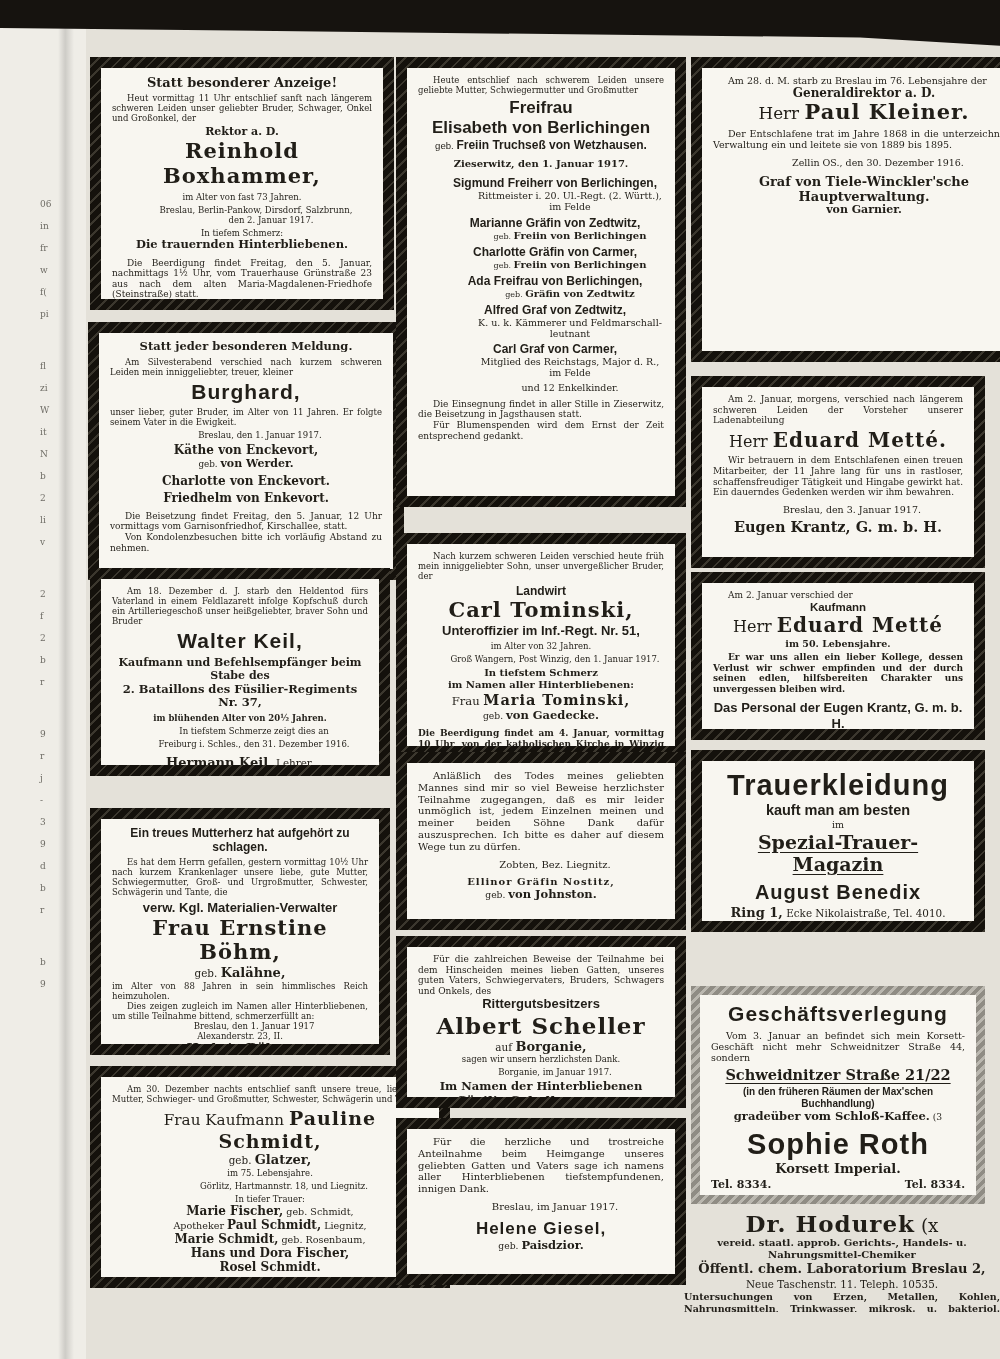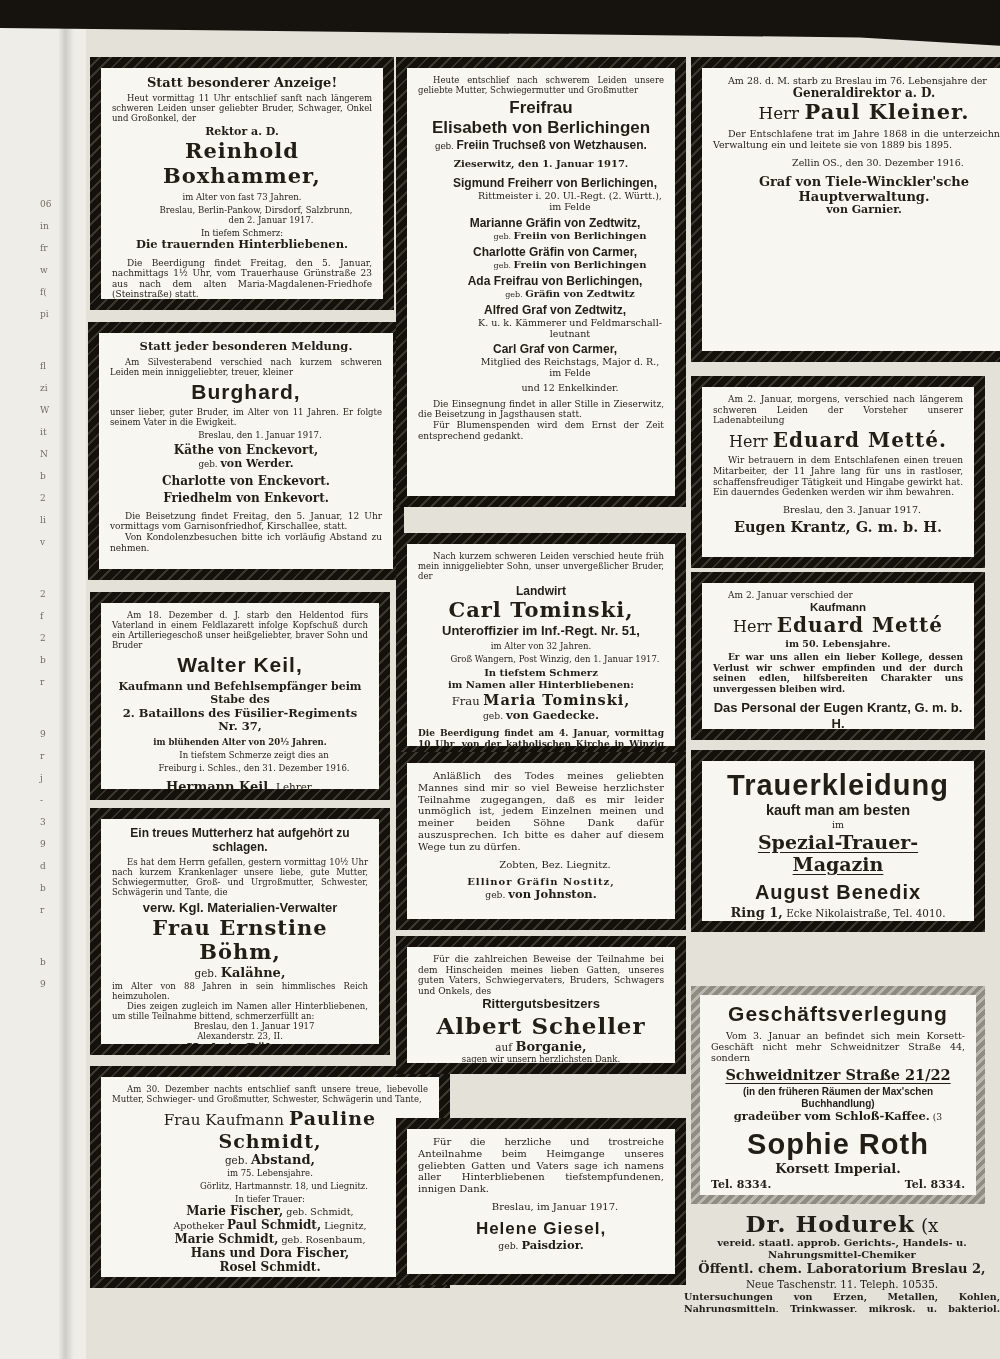--- a/index.html
+++ b/index.html
@@ -108,21 +108,21 @@
       <div class="ln c b s28 fat sans sp"><span class="main">Burghard,</span></div>
       <div class="ln jn sp"><span class="main">unser lieber, guter Bruder, im Alter von 11 Jahren. Er folgte seinem Vater in die Ewigkeit.</span></div>
       <div class="ln l pl sp"><span class="main">Breslau, den 1. Januar 1917.</span></div>
       <div class="ln c b s15 sp"><span class="main">Käthe von Enckevort,</span></div>
       <div class="ln c b s13"><span class="pre">geb. </span><span class="main">von Werder.</span></div>
       <div class="ln c b s15 sp"><span class="main">Charlotte von Enckevort.</span></div>
       <div class="ln c b s15 sp"><span class="main">Friedhelm von Enkevort.</span></div>
       <div class="ln j sp2 s10"><span class="main">Die Beisetzung findet Freitag, den 5. Januar, 12 Uhr vormittags vom Garnisonfriedhof, Kirschallee, statt.</span></div>
       <div class="ln j s10"><span class="main">Von Kondolenzbesuchen bitte ich vorläufig Abstand zu nehmen.</span></div>
     </div>
-  <div class="notice" style="left:90px;top:592px;width:300px;height:208px;">
+  <div class="notice" style="left:90px;top:568px;width:300px;height:208px;">
       <div class="ln j"><span class="main">Am 18. Dezember d. J. starb den Heldentod fürs Vaterland in einem Feldlazarett infolge Kopfschuß durch ein Artilleriegeschoß unser heißgeliebter, braver Sohn und Bruder</span></div>
       <div class="ln c b s28 fat sans sp"><span class="main">Walter Keil,</span></div>
       <div class="ln c b s13 sp"><span class="main">Kaufmann und Befehlsempfänger beim Stabe des</span></div>
       <div class="ln c b s14"><span class="main">2. Bataillons des Füsilier-Regiments Nr. 37,</span></div>
       <div class="ln l b sp"><span class="main">im blühenden Alter von 20½ Jahren.</span></div>
       <div class="ln l pl sp"><span class="main">In tiefstem Schmerze zeigt dies an</span></div>
       <div class="ln l pl sp"><span class="main">Freiburg i. Schles., den 31. Dezember 1916.</span></div>
       <div class="ln c b s16 sp2"><span class="main">Hermann Keil,</span><span class="post"> Lehrer.</span></div>
     </div>
   <div class="notice" style="left:90px;top:808px;width:300px;height:247px;">
@@ -133,21 +133,21 @@
       <div class="ln c b s16"><span class="pre">geb. </span><span class="main">Kalähne,</span></div>
       <div class="ln jn"><span class="main">im Alter von 88 Jahren in sein himmlisches Reich heimzuholen.</span></div>
       <div class="ln j"><span class="main">Dies zeigen zugleich im Namen aller Hinterbliebenen, um stille Teilnahme bittend, schmerzerfüllt an:</span></div>
       <div class="ln l pl"><span class="main">Breslau, den 1. Januar 1917</span></div>
       <div class="ln l"><span class="main">Alexanderstr. 23, II.</span></div>
       <div class="ln c b s16"><span class="main">Hedwig Böhm,</span></div>
     </div>
   <div class="notice" style="left:90px;top:1066px;width:360px;height:222px;">
       <div class="ln j"><span class="main">Am 30. Dezember nachts entschlief sanft unsere treue, liebevolle Mutter, Schwieger- und Großmutter, Schwester, Schwägerin und Tante,</span></div>
       <div class="ln c b s24 fat sp"><span class="pre">Frau Kaufmann </span><span class="main">Pauline Schmidt,</span></div>
-      <div class="ln c b s16"><span class="pre">geb. </span><span class="main">Abstand,</span></div>
+      <div class="ln c b s16"><span class="pre">geb. </span><span class="main">Glatzer,</span></div>
       <div class="ln l"><span class="main">im 75. Lebensjahre.</span></div>
       <div class="ln l pl sp"><span class="main">Görlitz, Hartmannstr. 18, und Liegnitz.</span></div>
       <div class="ln c sp"><span class="main">In tiefer Trauer:</span></div>
       <div class="ln c b s15"><span class="main">Marie Fischer,</span><span class="post"> geb. Schmidt,</span></div>
       <div class="ln c b s15"><span class="pre">Apotheker </span><span class="main">Paul Schmidt,</span><span class="post"> Liegnitz,</span></div>
       <div class="ln c b s15"><span class="main">Marie Schmidt,</span><span class="post"> geb. Rosenbaum,</span></div>
       <div class="ln c b s15"><span class="main">Hans und Dora Fischer,</span></div>
       <div class="ln c b s15"><span class="main">Rosel Schmidt.</span></div>
     </div>
 
@@ -188,21 +188,21 @@
       <div class="ln c b s18 fat"><span class="pre">Frau </span><span class="main">Maria Tominski,</span></div>
       <div class="ln c b s14"><span class="pre">geb. </span><span class="main">von Gaedecke.</span></div>
       <div class="ln jn b sp2 s10"><span class="main">Die Beerdigung findet am 4. Januar, vormittag 10 Uhr, von der katholischen Kirche in Winzig aus statt.</span></div>
     </div>
   <div class="notice" style="left:396px;top:752px;width:290px;height:178px;">
       <div class="ln j s12"><span class="main">Anläßlich des Todes meines geliebten Mannes sind mir so viel Beweise herzlichster Teilnahme zugegangen, daß es mir leider unmöglich ist, jedem Einzelnen meinen und meiner beiden Söhne Dank dafür auszusprechen.  Ich bitte es daher auf diesem Wege tun zu dürfen.</span></div>
       <div class="ln l pl sp2 s12"><span class="main">Zobten, Bez. Liegnitz.</span></div>
       <div class="ln c b s20 fat sp2"><span class="main">Ellinor Gräfin Nostitz,</span></div>
       <div class="ln c b s14"><span class="pre">geb. </span><span class="main">von Johnston.</span></div>
     </div>
-  <div class="notice" style="left:396px;top:936px;width:290px;height:138px;">
+  <div class="notice" style="left:396px;top:936px;width:290px;height:172px;">
       <div class="ln j s10"><span class="main">Für die zahlreichen Beweise der Teilnahme bei dem Hinscheiden meines lieben Gatten, unseres guten Vaters, Schwiegervaters, Bruders, Schwagers und Onkels, des</span></div>
       <div class="ln c b s16 sans"><span class="main">Rittergutsbesitzers</span></div>
       <div class="ln c b s30 fat"><span class="main">Albert Scheller</span></div>
       <div class="ln c b s16"><span class="pre">auf </span><span class="main">Borganie,</span></div>
       <div class="ln l"><span class="main">sagen wir unsern herzlichsten Dank.</span></div>
       <div class="ln l pl sp"><span class="main">Borganie, im Januar 1917.</span></div>
       <div class="ln c b s14 sp"><span class="main">Im Namen der Hinterbliebenen</span></div>
       <div class="ln c b s16"><span class="pre">Frau </span><span class="main">Cäcilie Scheller,</span><span class="post"> geb. Overweg.</span></div>
     </div>
   <div class="notice" style="left:396px;top:1118px;width:290px;height:167px;">

